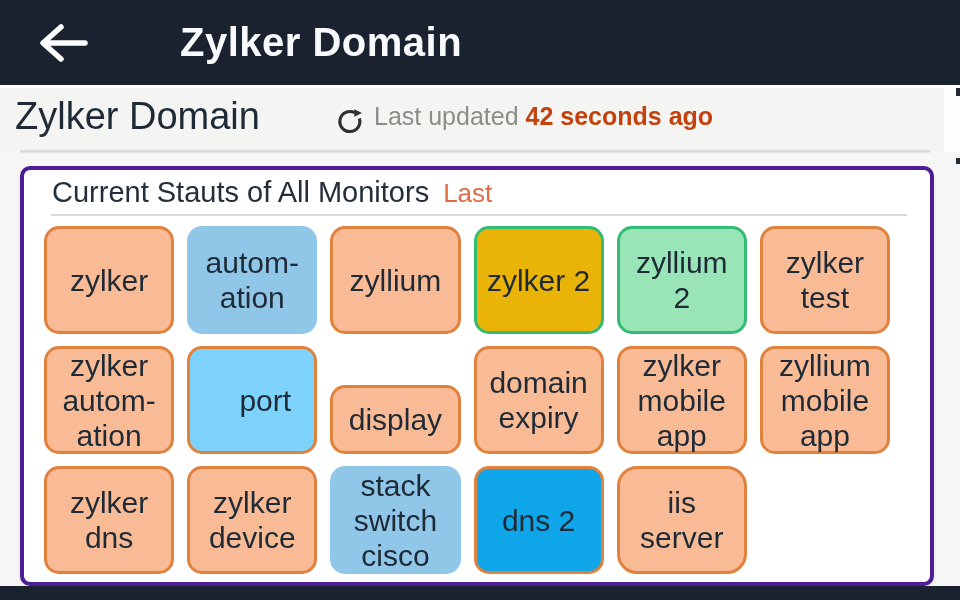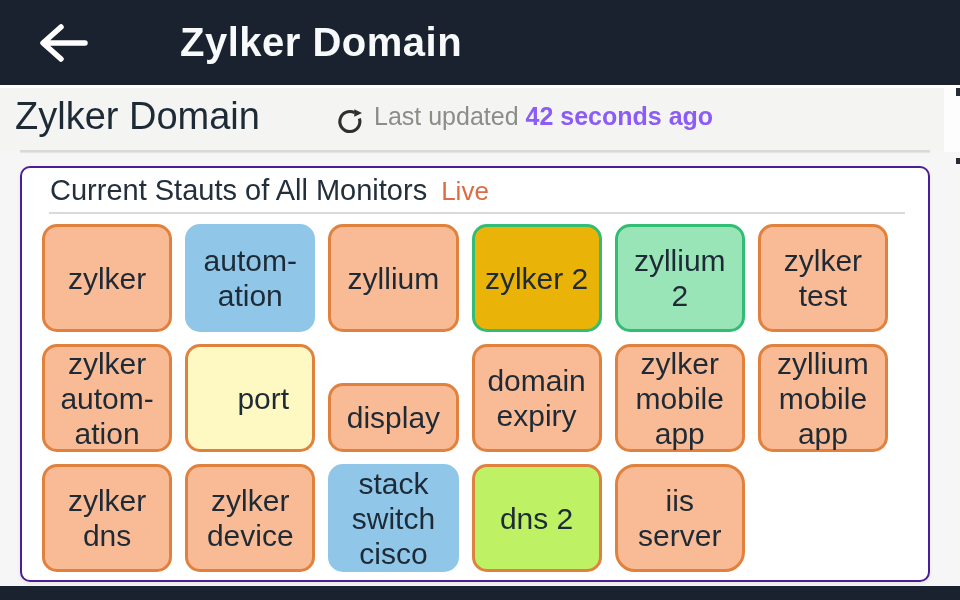--- a/index.html
+++ b/index.html
@@ -29,32 +29,32 @@
     position:absolute;left:15px;top:7px;
     color:#1e2b37;font-size:38px;font-weight:400;
   }
   .refresh-btn{
     position:absolute;left:334px;top:17px;width:30px;height:30px;cursor:pointer;
   }
   .updated{
     position:absolute;left:374px;top:14px;
     font-size:25px;color:#8d8d87;
   }
-  .updated b{color:#8b5cf6;font-weight:700;}
+  .updated b{color:#c2410c;font-weight:700;}
   .separator{
     position:absolute;left:20px;top:150px;width:910px;height:2px;
     background:#d9d9d9;box-shadow:0 1px 1px rgba(0,0,0,0.08);
   }
   .scroll-track{position:absolute;left:944px;top:88px;width:16px;height:64px;background:#fdfdfd;}
   .scroll-tick{position:absolute;width:4px;background:#262c35;}
   .tick-1{left:956px;top:88px;height:8px;}
   .tick-2{left:956px;top:158px;height:6px;}
   .card{
     position:absolute;left:20px;top:166px;width:906px;height:412px;
-    background:#ffffff;border:2px solid #4c1d95;border-radius:10px;
+    background:#ffffff;border:4px solid #4c1d95;border-radius:10px;
     box-shadow:0 2px 4px rgba(0,0,0,0.07);box-sizing:content-box;
   }
   .panel-head{
     position:absolute;left:28px;top:6px;
     display:flex;align-items:baseline;gap:14px;white-space:nowrap;
   }
   .panel-title{font-size:29px;color:#232f3b;}
   .live-label{font-size:26px;color:#dd6b45;}
   .head-rule{position:absolute;left:27px;top:44px;width:856px;height:2px;background:#dadada;}
   .grid{
@@ -101,21 +101,21 @@
 </div>
 <div class="separator"></div>
 
 <div class="scroll-track"></div>
 <div class="scroll-tick tick-1"></div>
 <div class="scroll-tick tick-2"></div>
 
 <div class="card">
   <div class="panel-head">
     <span class="panel-title">Current Stauts of All Monitors</span>
-    <span class="live-label">Live</span>
+    <span class="live-label">Last</span>
   </div>
   <div class="head-rule"></div>
   <div class="grid">
       <div class="tile" style="background: rgb(249, 187, 149); border-color: rgb(224, 129, 62);">
         <div class="lbl">zylker</div>
       </div>
       <div class="tile" style="background: rgb(144, 199, 233); border-color: rgb(144, 199, 233);">
         <div class="lbl">autom-
 ation</div>
       </div>
@@ -131,21 +131,21 @@
       </div>
       <div class="tile" style="background: rgb(249, 187, 149); border-color: rgb(224, 129, 62);">
         <div class="lbl">zylker
 test</div>
       </div>
       <div class="tile" style="background: rgb(249, 187, 149); border-color: rgb(224, 129, 62);">
         <div class="lbl">zylker
 autom-
 ation</div>
       </div>
-      <div class="tile" style="background: #fef9c3; border-color: rgb(224, 129, 62); padding-left: 28px;">
+      <div class="tile" style="background: #7dd3fc; border-color: rgb(224, 129, 62); padding-left: 28px;">
         <div class="lbl">port</div>
       </div>
       <div class="tile" style="background: rgb(249, 187, 149); border-color: rgb(224, 129, 62); margin-top: 39px;">
         <div class="lbl">display</div>
       </div>
       <div class="tile" style="background: rgb(249, 187, 149); border-color: rgb(224, 129, 62);">
         <div class="lbl">domain
 expiry</div>
       </div>
       <div class="tile" style="background: rgb(249, 187, 149); border-color: rgb(224, 129, 62);">
@@ -164,21 +164,21 @@
       </div>
       <div class="tile" style="background: rgb(249, 187, 149); border-color: rgb(224, 129, 62);">
         <div class="lbl">zylker
 device</div>
       </div>
       <div class="tile" style="background: rgb(144, 199, 233); border-color: rgb(144, 199, 233);">
         <div class="lbl">stack
 switch
 cisco</div>
       </div>
-      <div class="tile" style="background: #bef264; border-color: rgb(224, 129, 62);">
+      <div class="tile" style="background: #0ea5e9; border-color: rgb(224, 129, 62);">
         <div class="lbl">dns 2</div>
       </div>
       <div class="tile" style="background: rgb(249, 187, 149); border-color: rgb(224, 129, 62); border-radius: 20px;">
         <div class="lbl">iis
 server</div>
       </div>
     </div>
 </div>
 
 <div class="bottombar"></div>

